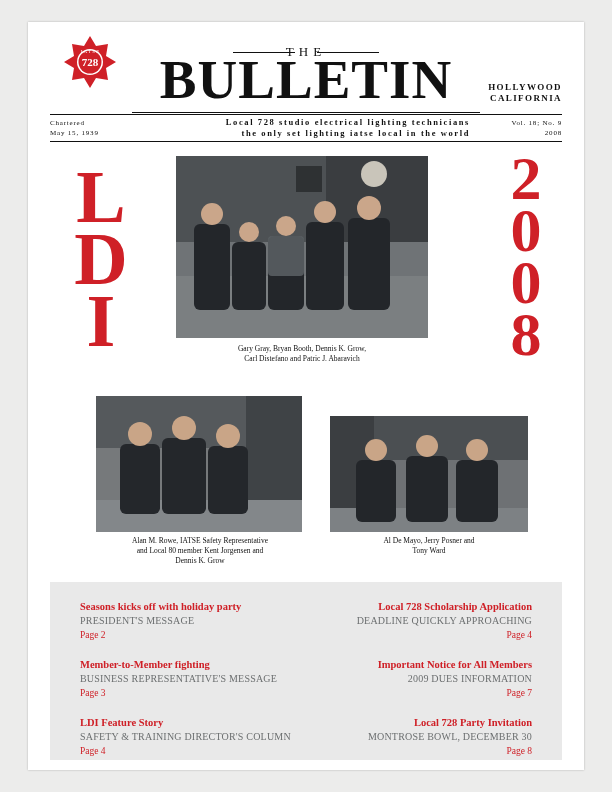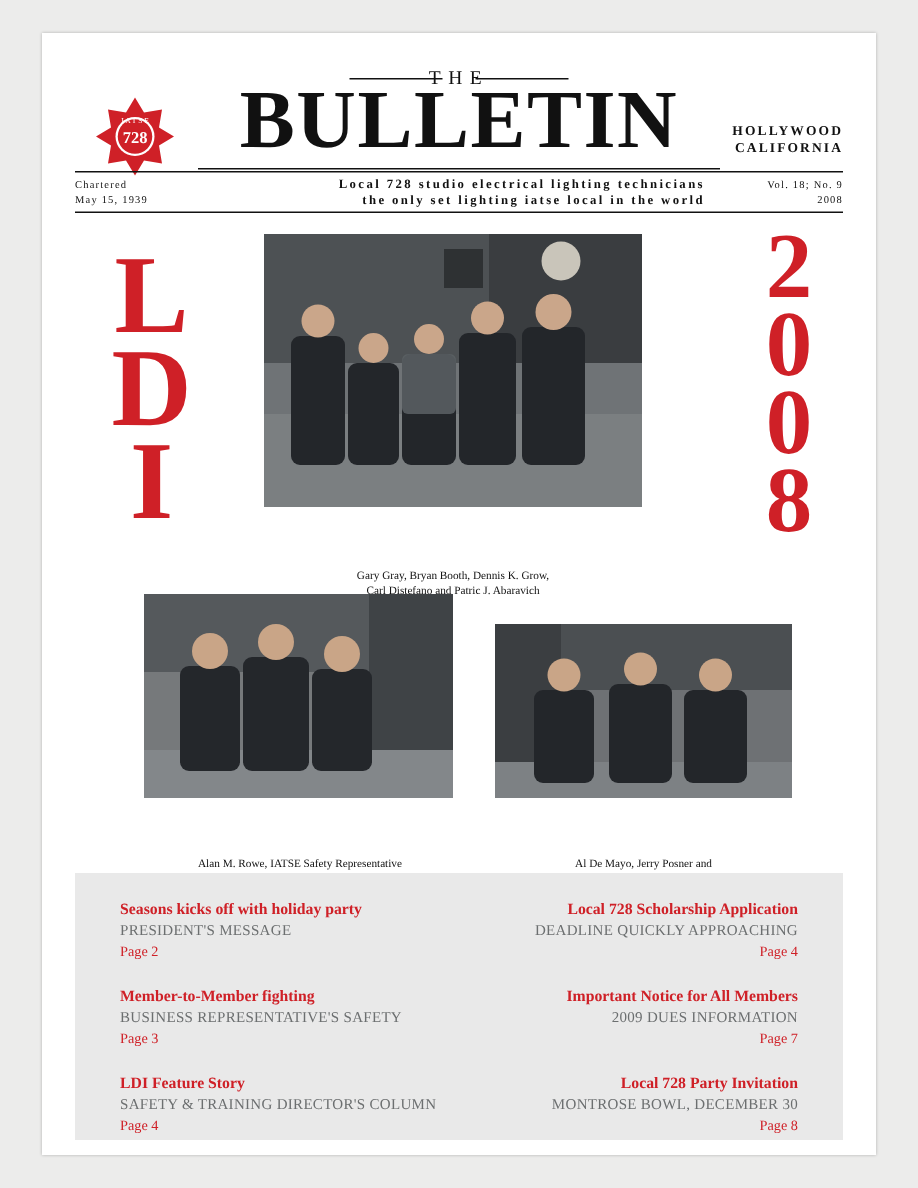--- a/index.html
+++ b/index.html
@@ -30,21 +30,21 @@
   }
 
   
   .masthead {
     position: relative;
     height: 92px;
   }
   .logo {
     position: absolute;
     left: 34px;
-    top: 41px;
+    top: 12px;
     width: 56px;
     height: 56px;
   }
   .logo svg { display: block; }
 
   .the-word {
     position: absolute;
     left: 0; right: 0;
     top: 22px;
     text-align: center;
@@ -171,21 +171,20 @@
     width: 252px;
     height: 182px;
   }
   .cap {
     position: absolute;
     font-family: "Liberation Serif", serif;
     font-size: 7.5px;
     line-height: 10px;
     text-align: center;
     color: #111;
-    margin-top: 35px;
   }
   .cap-main {
     left: 140px;
     top: 196px;
     width: 268px;
   }
 
   
   .lower {
     position: relative;
@@ -405,21 +404,21 @@
         <div class="toc-col left">
 
           <div class="toc-item">
             <div class="toc-title">Seasons kicks off with holiday party</div>
             <div class="toc-sub">PRESIDENT'S MESSAGE</div>
             <div class="toc-page">Page 2</div>
           </div>
 
           <div class="toc-item">
             <div class="toc-title">Member-to-Member fighting</div>
-            <div class="toc-sub">BUSINESS REPRESENTATIVE'S SAFETY</div>
+            <div class="toc-sub">BUSINESS REPRESENTATIVE'S MESSAGE</div>
             <div class="toc-page">Page 3</div>
           </div>
 
           <div class="toc-item">
             <div class="toc-title">LDI Feature Story</div>
             <div class="toc-sub">SAFETY &amp; TRAINING DIRECTOR'S COLUMN</div>
             <div class="toc-page">Page 4</div>
           </div>
 
         </div>

